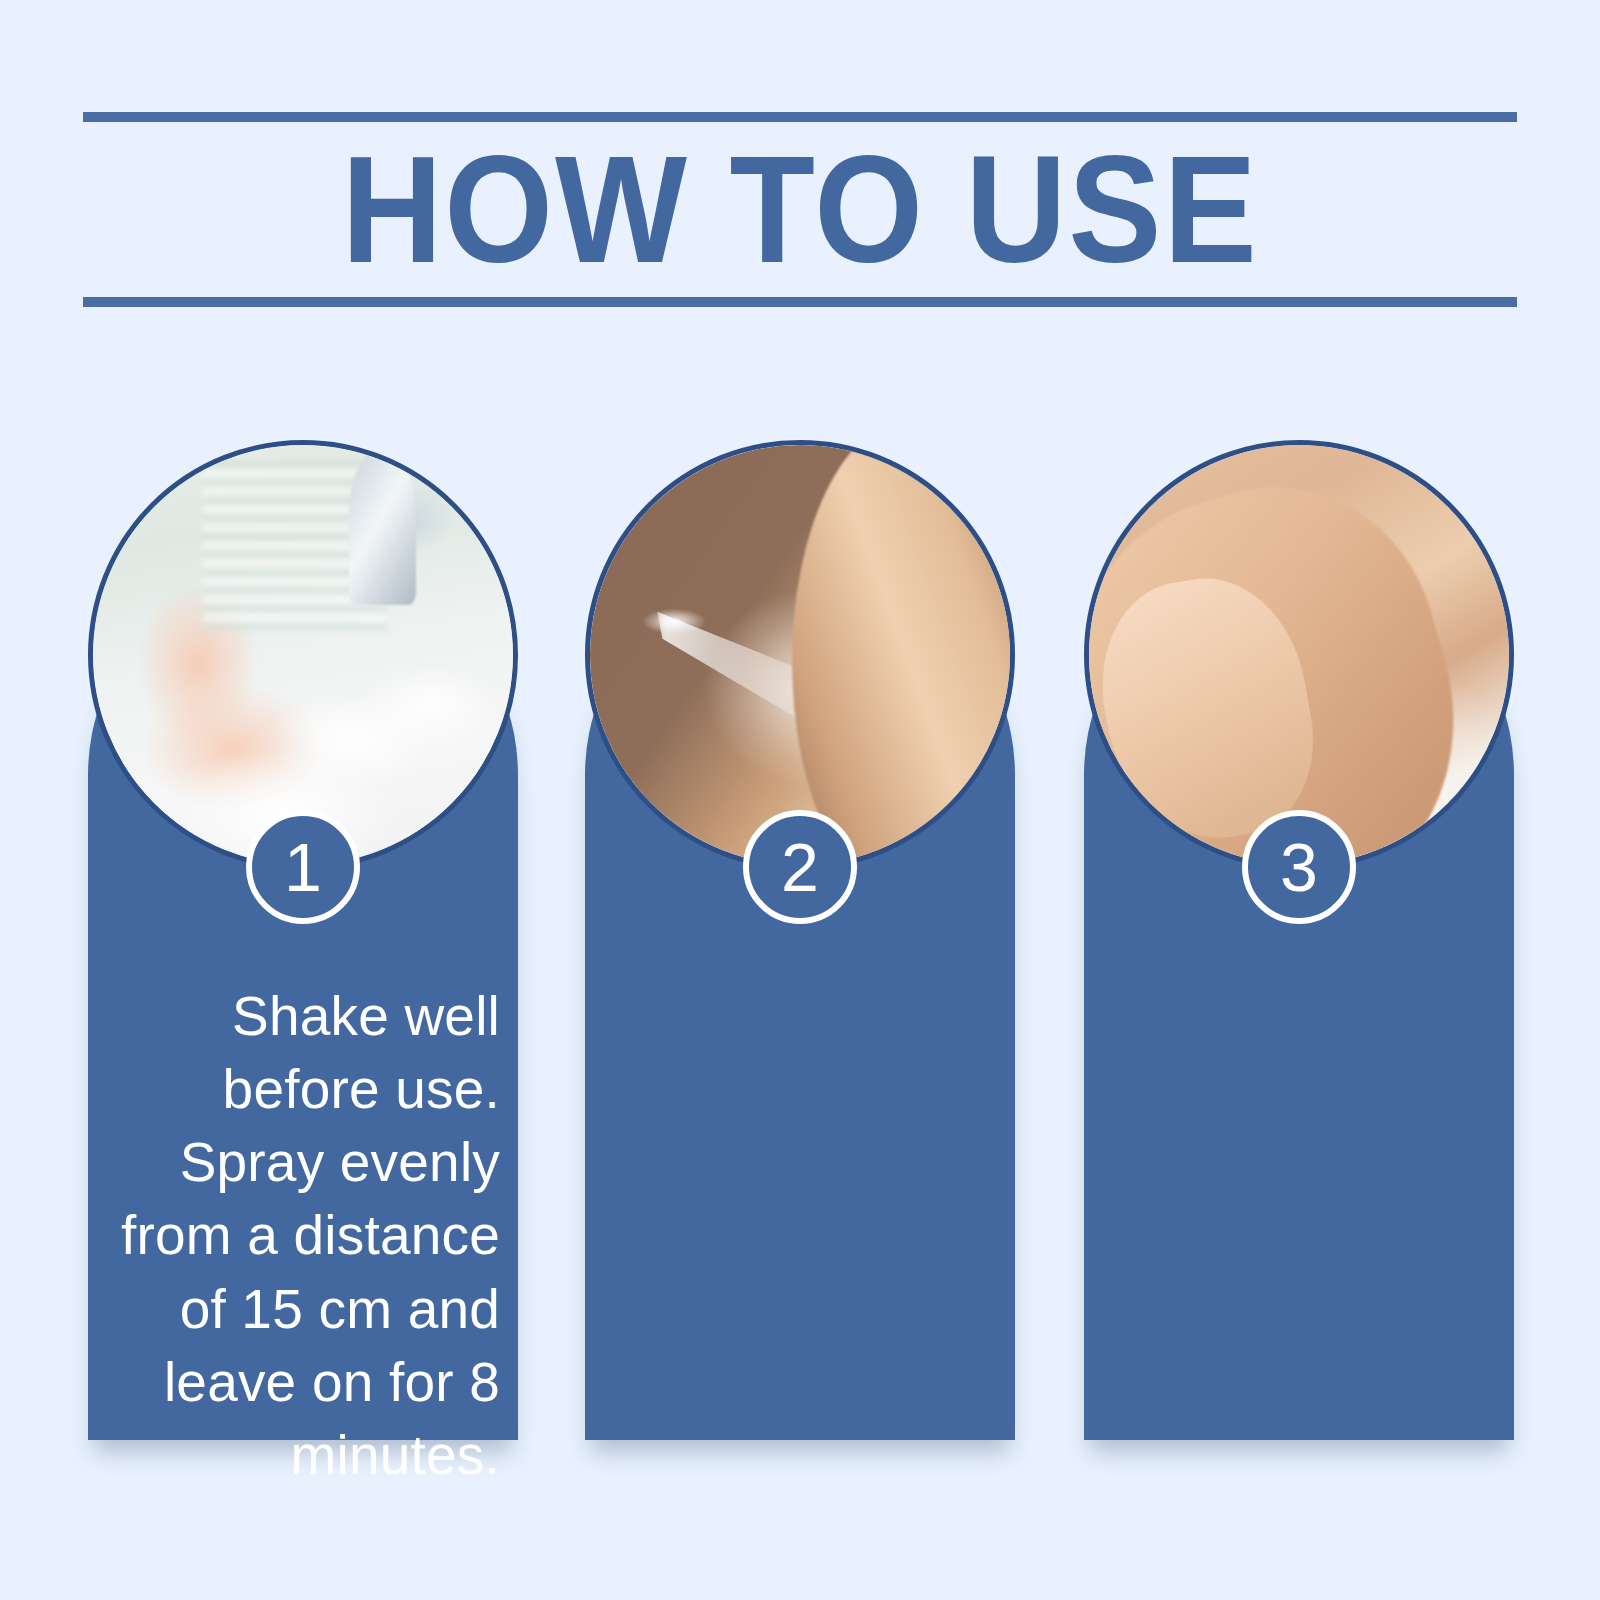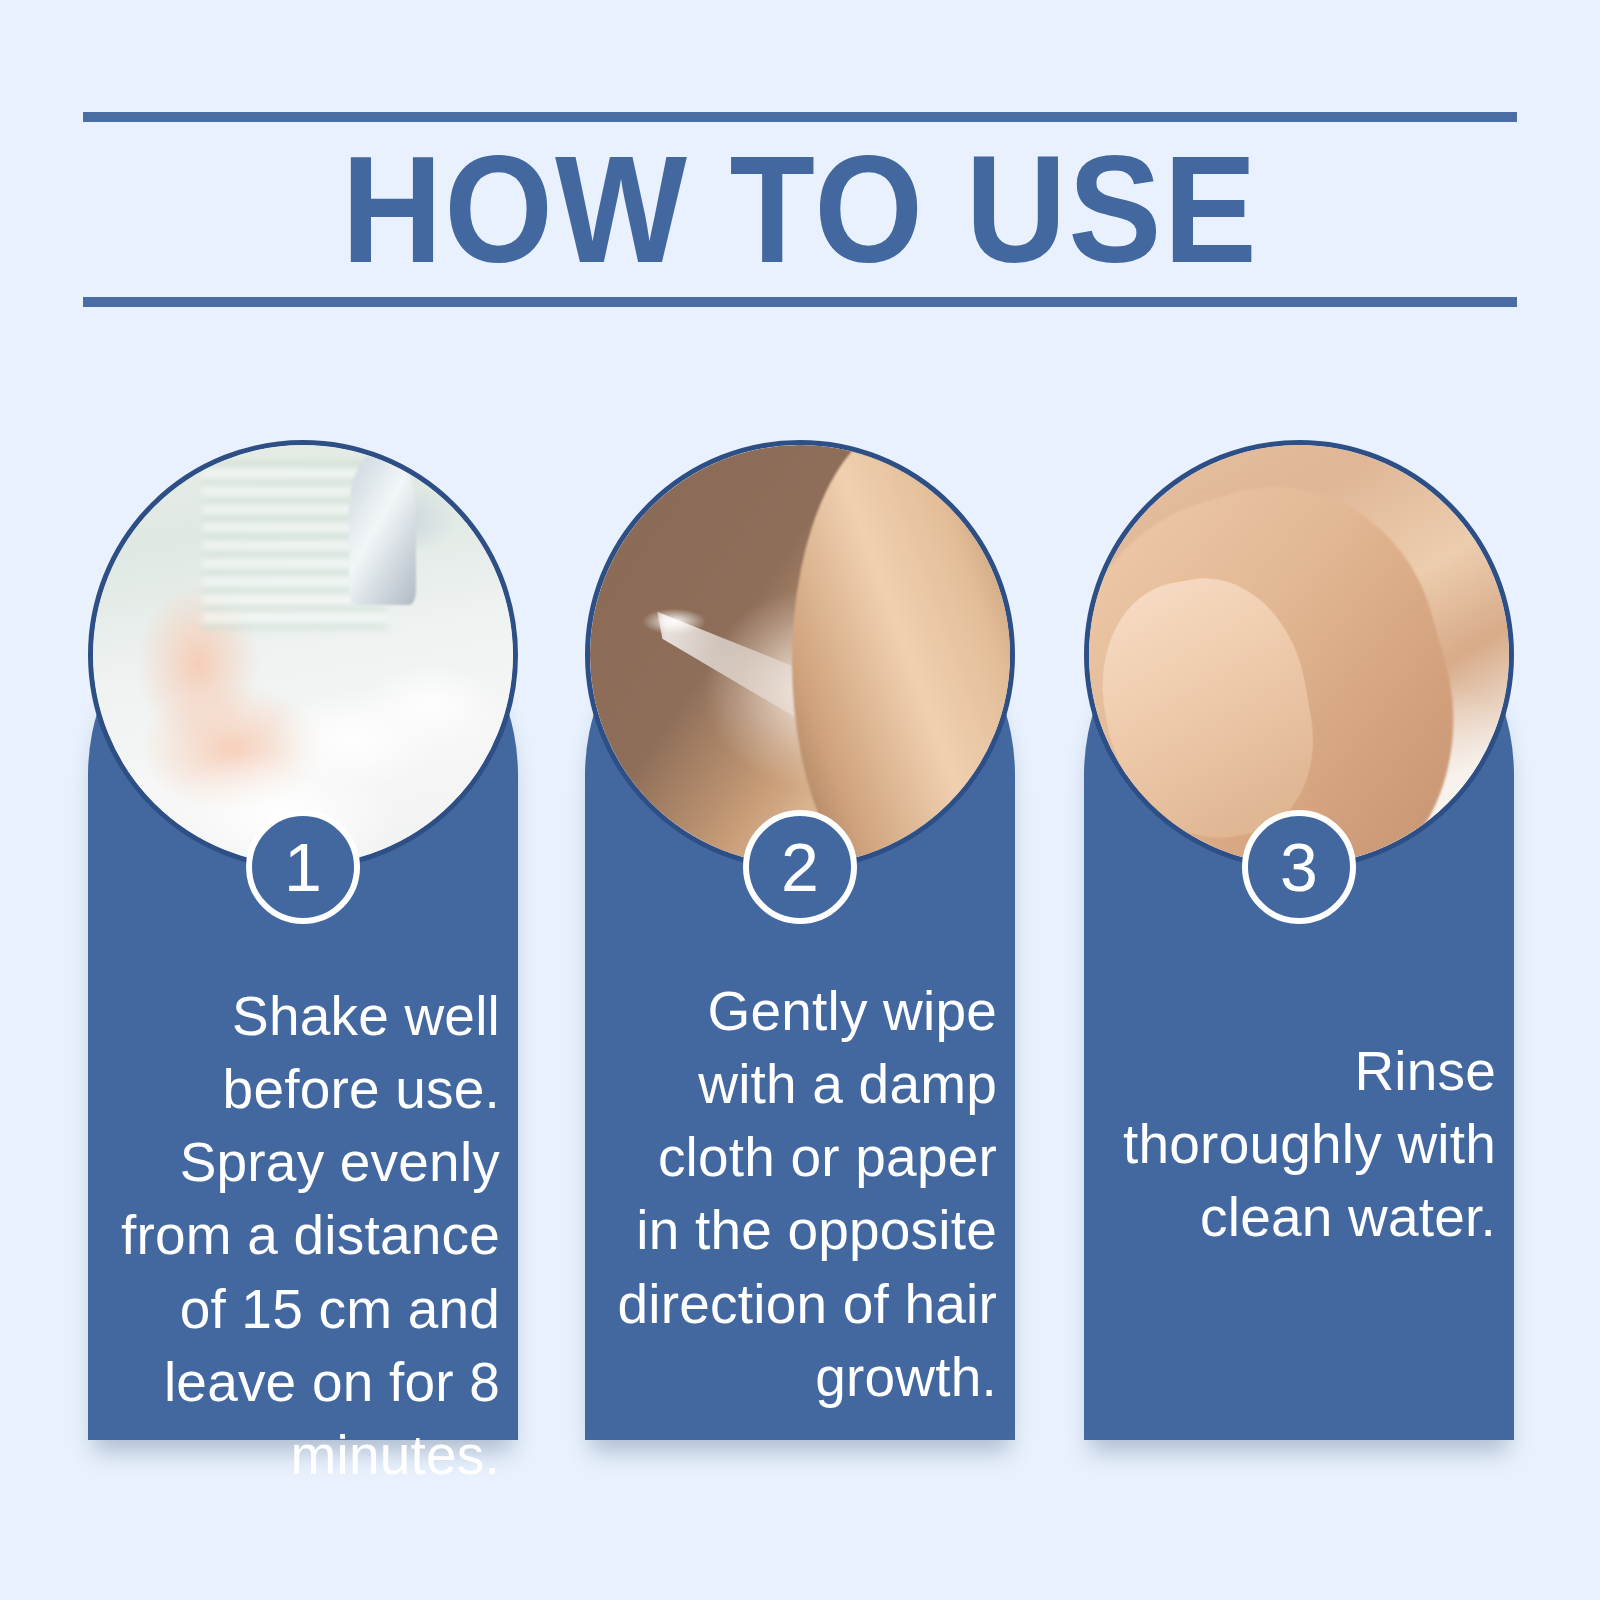--- a/index.html
+++ b/index.html
@@ -230,24 +230,22 @@
     </div>
     <div class="badge">1</div>
     <div class="caption cap-1">Shake well before use. Spray evenly from a distance of 15 cm and leave on for 8 minutes.</div>
   </div>
 
   <div class="card card-2">
     <div class="photo">
       <div class="photo-inner ph2"></div>
     </div>
     <div class="badge">2</div>
-    <div class="caption cap-2">Gently wipe with a damp cloth or paper in the opposite direction of hair growth.</div>
   </div>
 
   <div class="card card-3">
     <div class="photo">
       <div class="photo-inner ph3"></div>
     </div>
     <div class="badge">3</div>
-    <div class="caption cap-3">Rinse thoroughly with clean water.</div>
   </div>
 
 </div>
 
 </body></html>

